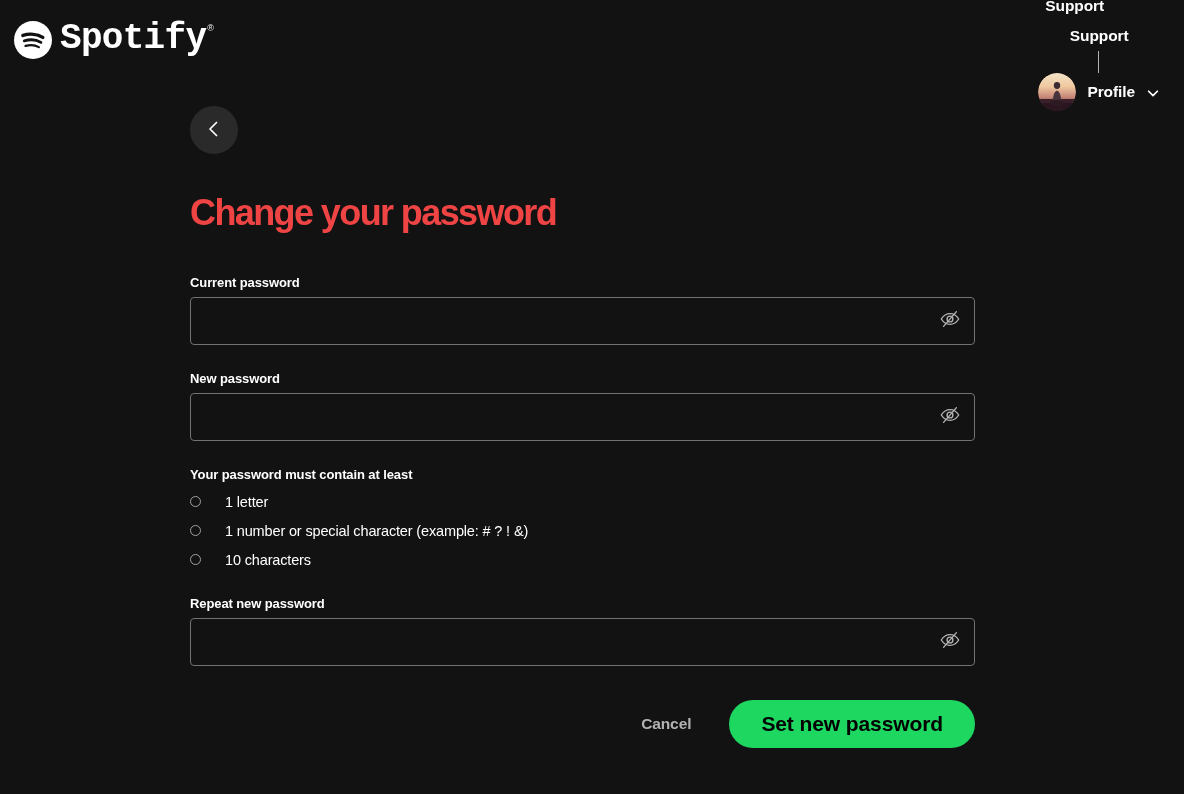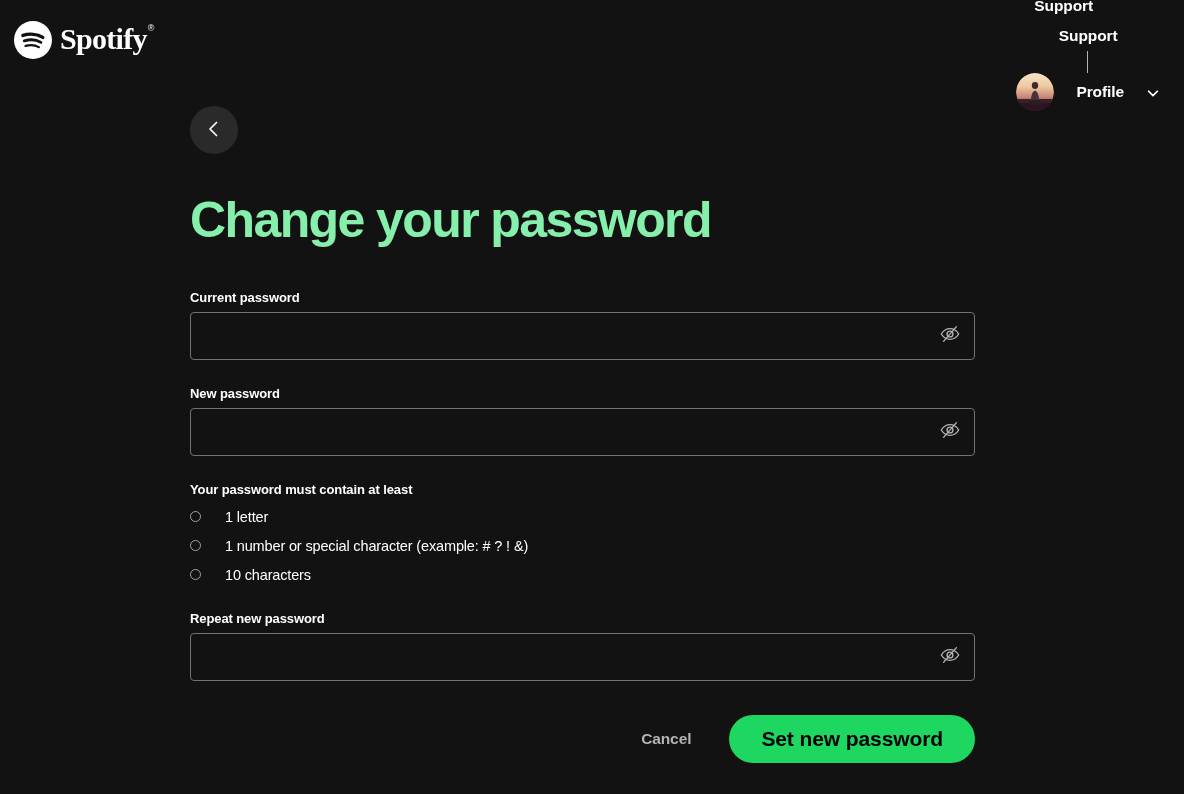--- a/index.html
+++ b/index.html
@@ -27,26 +27,26 @@
     gap: 8px;
     height: 46px;
   }
   .logo-mark { display: block; }
   .logo-text {
     display: flex;
     align-items: flex-start;
     height: 38px;
   }
   .wordmark {
-    font-size: 30px;
+    font-size: 36px;
     font-weight: 700;
     color: #ffffff;
     letter-spacing: -0.7px;
     line-height: 36px;
-    font-family: Liberation Serif, serif;
+    font-family: Liberation Mono, monospace;
   }
   .reg-mark {
     font-size: 9px;
     color: #ffffff;
     line-height: 14px;
     margin-left: 1px;
   }
 
   .nav-spacer { flex: 1; }
 
@@ -72,21 +72,21 @@
   .nav-divider {
     width: 1px;
     height: 22px;
     background: #b3b3b3;
     margin: 0 33px 0 32px;
   }
 
   .profile-group {
     display: flex;
     align-items: center;
-    gap: 22px;
+    gap: 11px;
     cursor: pointer;
   }
   .avatar {
     width: 38px;
     height: 38px;
     border-radius: 50%;
     overflow: hidden;
     flex-shrink: 0;
     background: #2a1a18;
   }
@@ -111,22 +111,22 @@
     background: #2a2a2a;
     border: none;
     display: flex;
     align-items: center;
     justify-content: center;
     cursor: pointer;
     padding: 0;
   }
 
   .page-title {
-    color: #86efac;
-    font-size: 50px;
+    color: #ef4444;
+    font-size: 36px;
     font-weight: 800;
     letter-spacing: -1.6px;
     line-height: 1.05;
     margin-top: 40px;
     margin-bottom: 0;
     font-family: "Liberation Sans", sans-serif;
   }
 
   .form {
     width: 785px;

